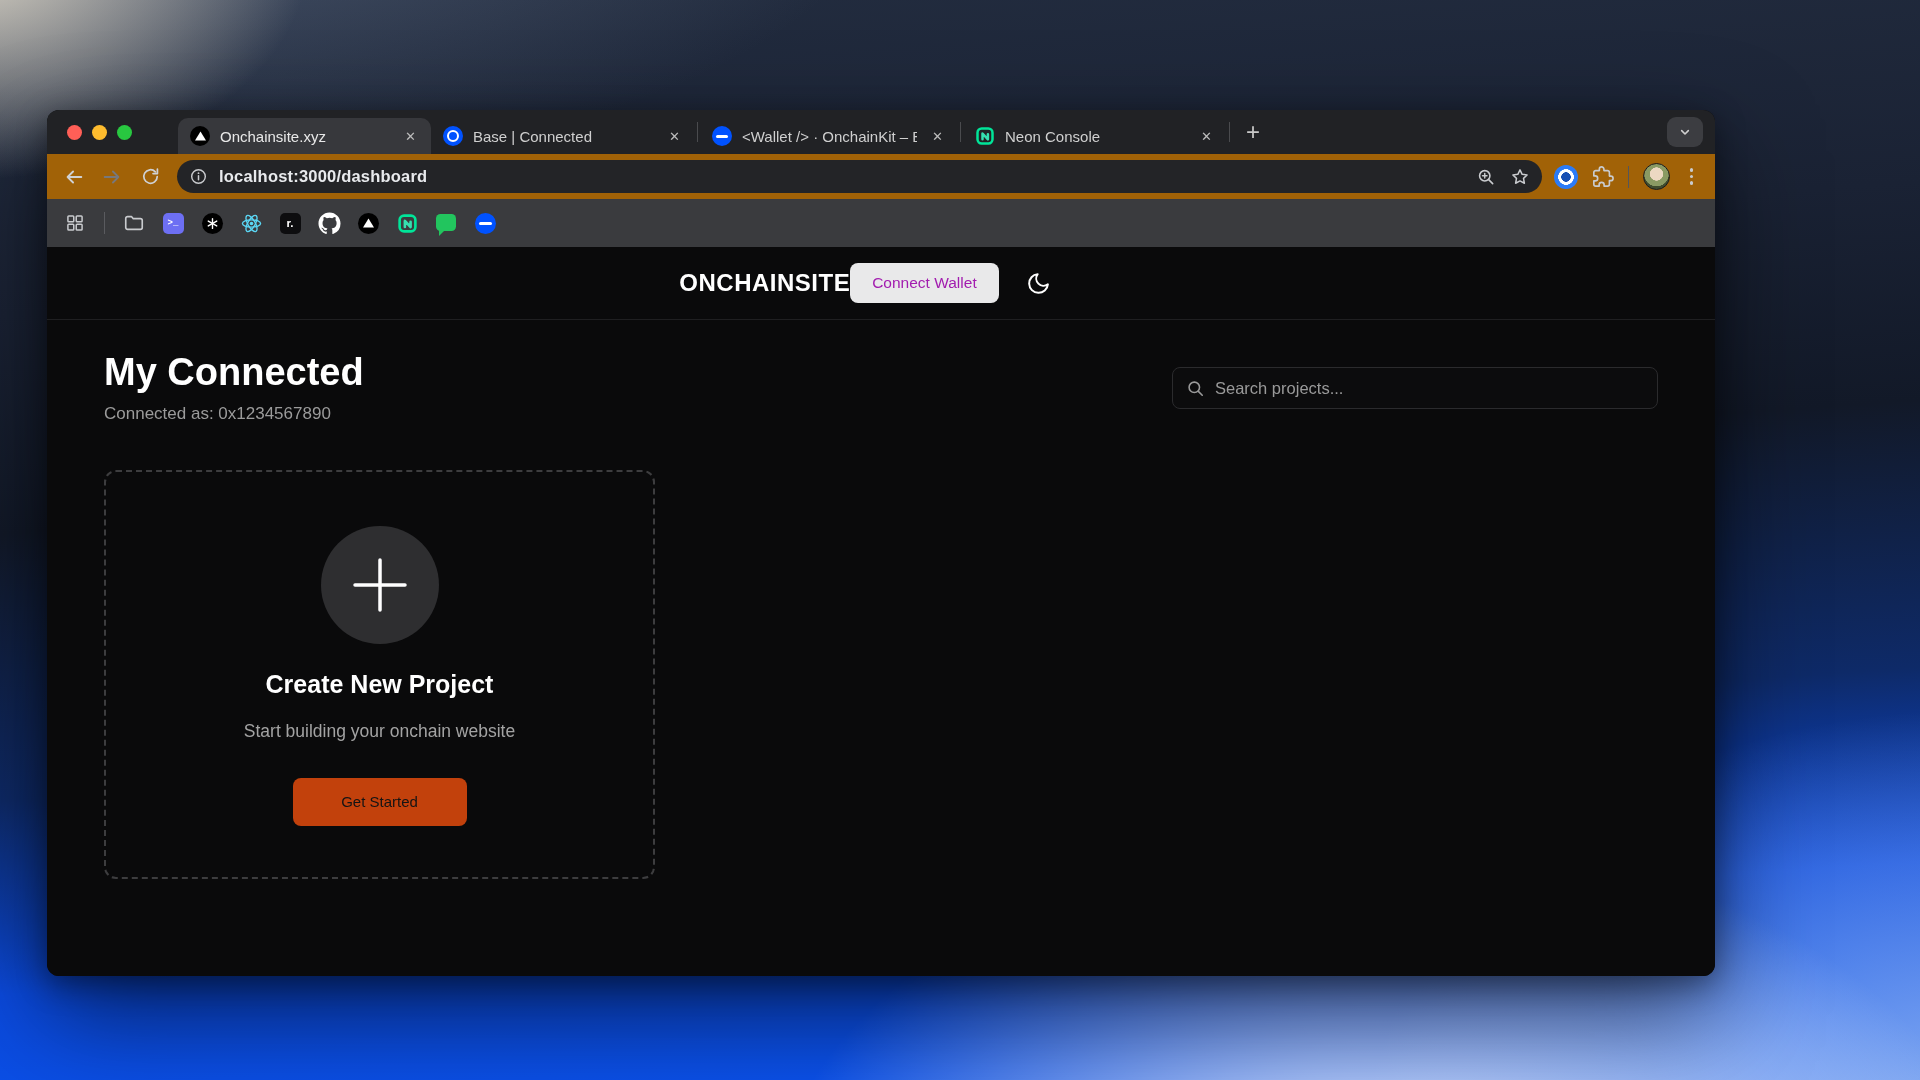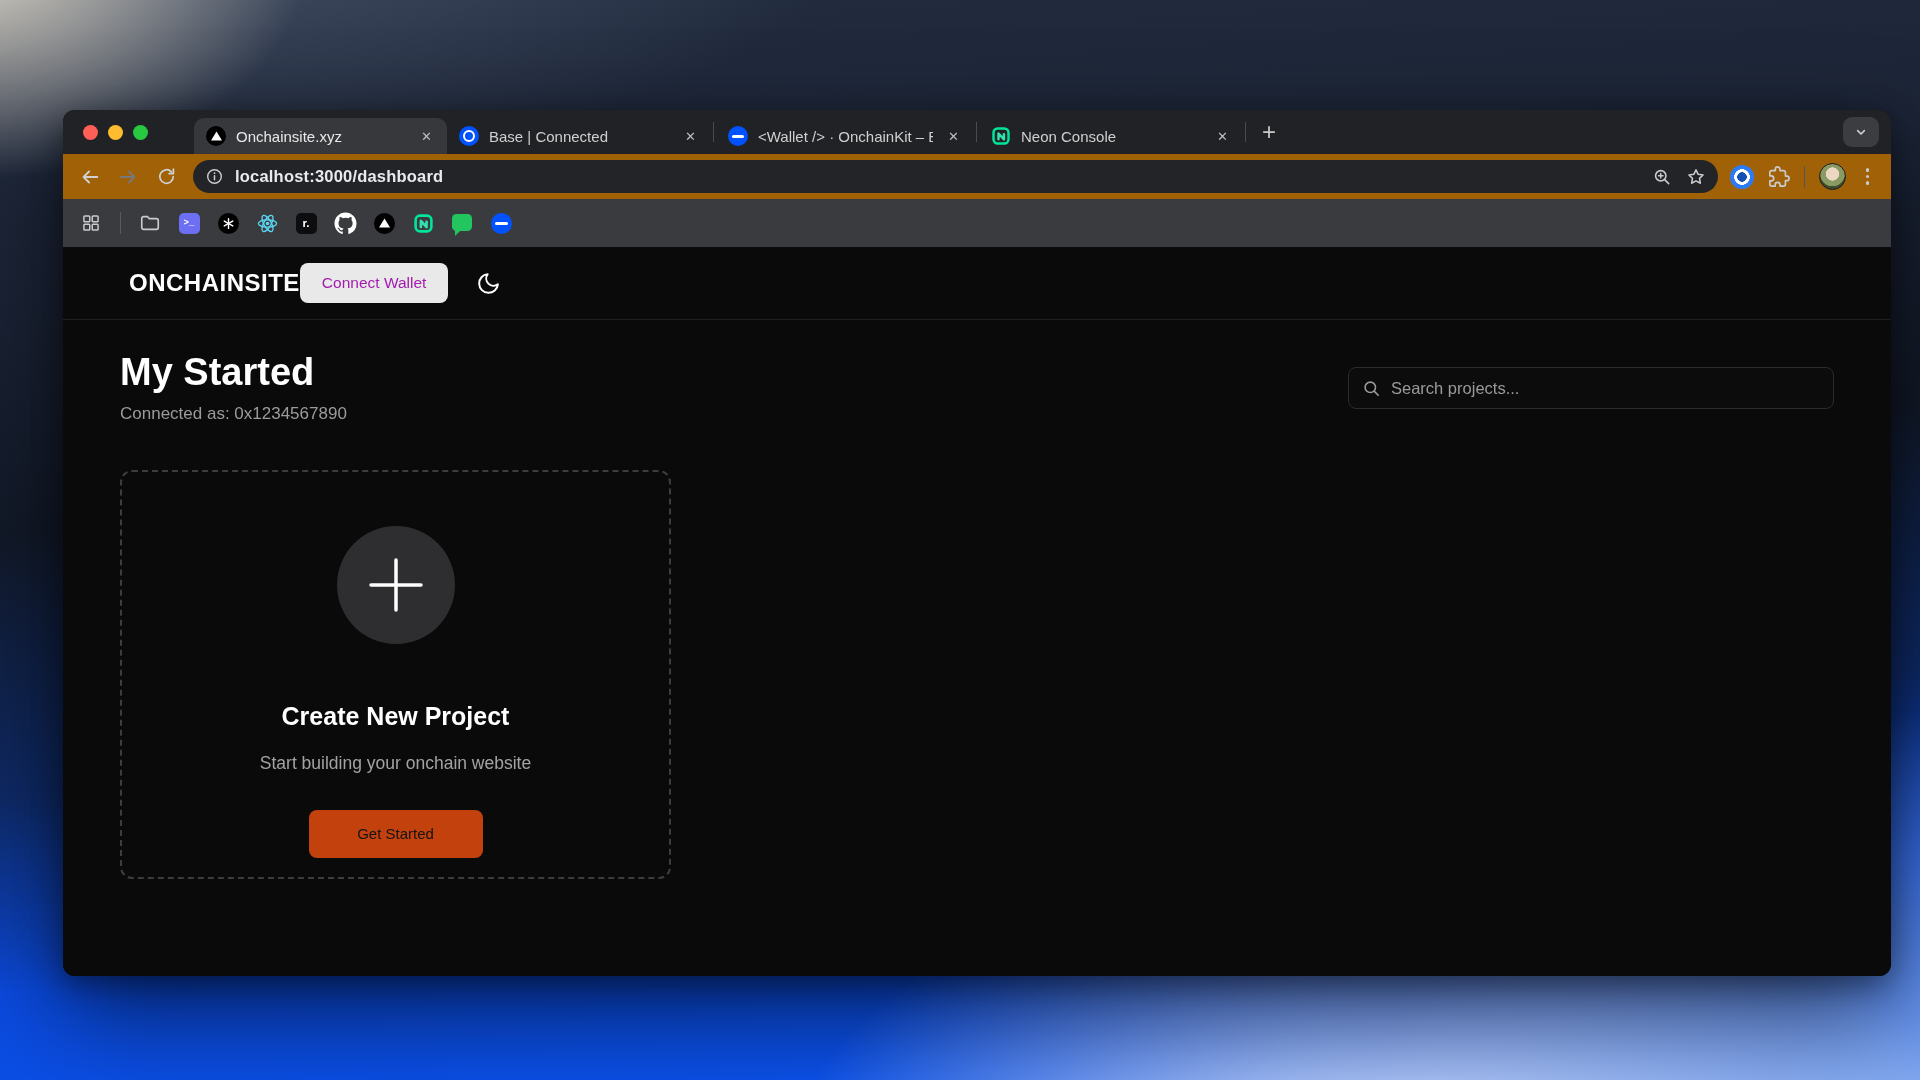--- a/index.html
+++ b/index.html
@@ -9,21 +9,21 @@
     background:
       radial-gradient(560px 360px at -2% -4%, rgba(230,222,205,0.95), rgba(230,222,205,0) 62%),
       radial-gradient(1300px 520px at 6% -12%, rgba(110,125,150,0.55), rgba(110,125,150,0) 60%),
       radial-gradient(1050px 640px at 72% 112%, rgba(255,255,255,0.97), rgba(255,255,255,0) 58%),
       radial-gradient(900px 640px at 103% 106%, rgba(160,190,240,0.9), rgba(160,190,240,0) 68%),
       linear-gradient(176deg, #232d40 0%, #1a2234 26%, #121928 44%, #0e2a68 66%, #0b4ade 82%, #0b55f2 100%);
   }
 
   
   .window {
-    position:absolute; left:63px; top:110px; width:1828px; height:866px;
+    position:absolute; left:47px; top:110px; width:1668px; height:866px;
     border-radius:12px; overflow:hidden; background:#0a0a0b;
     box-shadow:0 40px 100px rgba(0,0,0,0.55), 0 8px 30px rgba(0,0,0,0.4);
   }
 
   
   .tabstrip { height:44px; background:#212225; display:flex; align-items:center; position:relative; }
   .traffic { display:flex; gap:10px; padding:0 18px 0 20px; align-items:center; }
   .traffic span { width:15px; height:15px; border-radius:50%; display:block; }
   .t-close { background:#ff5f57; } .t-min { background:#febc2e; } .t-zoom { background:#28c840; }
   .tabs { display:flex; align-items:flex-end; height:100%; padding-left:28px; }
@@ -77,21 +77,21 @@
   .bm-rdot { background:#0d0d0f; color:#fff; font-size:11.5px; font-weight:700; }
   .bm-openai { background:#000; }
   .bm-vercel { background:#000; }
   .bm-chat { width:20px; height:17px; border-radius:4.5px; background:#22c55e; position:relative; margin-top:-2px; }
   .bm-chat::after { content:""; position:absolute; left:3px; bottom:-5px; border:4px solid transparent; border-top-color:#22c55e; border-left-color:#22c55e; }
   .bm-base { background:#0052ff; position:relative; }
   .bm-base::after { content:""; position:absolute; left:4px; right:4px; top:9px; height:3px; border-radius:2px; background:#fff; }
 
   
   .page { position:absolute; top:137px; left:0; right:0; bottom:0; background:#0a0a0b; }
-  .site-header { height:73px; display:flex; align-items:center; justify-content:flex-start;
+  .site-header { height:73px; display:flex; align-items:center; justify-content:center;
     padding:0 96px 0 66px; border-bottom:1px solid #1f1f21; }
   .brand { color:#fff; font-size:24px; font-weight:700; letter-spacing:0.5px; }
   .header-right { display:flex; align-items:center; gap:26px; }
   .connect-btn { background:#e9e9ea; color:#a21caf; font-size:15.5px; font-weight:500;
     border:none; border-radius:8px; padding:0 22px; height:40px; font-family:inherit; }
   .theme-toggle { width:28px; height:28px; display:flex; align-items:center; justify-content:center; }
 
   .main { padding:31px 57px 0 57px; }
   .main-top { display:flex; justify-content:space-between; align-items:flex-start; }
   .page-title { color:#fff; font-size:38px; font-weight:700; line-height:1.15; }
@@ -99,21 +99,21 @@
   .search-box { width:486px; height:42px; border:1px solid #2b2b2d; border-radius:8px;
     display:flex; align-items:center; padding:0 13px; gap:10px; margin-top:16px; background:#0c0c0d; }
   .search-box input { background:transparent; border:none; outline:none; color:#d6d6d6;
     font-size:16.5px; flex:1; font-family:inherit; }
   .search-box input::placeholder { color:#9a9a9a; }
 
   .create-card { width:551px; height:409px; margin-top:46px; border:2px dashed #3d3d3f; border-radius:12px;
     display:flex; flex-direction:column; align-items:center; padding-top:54px; }
   .plus-circle { width:118px; height:118px; border-radius:50%; background:#2e2e30;
     display:flex; align-items:center; justify-content:center; }
-  .card-title { color:#fff; font-size:25px; font-weight:700; margin-top:58px; }
+  .card-title { color:#fff; font-size:25px; font-weight:700; margin-top:26px; }
   .card-sub { color:#a3a3a3; font-size:17.5px; margin-top:22px; }
   .get-started { margin-top:36px; background:#c2410c; color:#141414; font-size:15px; font-weight:500;
     border:none; border-radius:8px; width:174px; height:48px; font-family:inherit; }
 
   svg { display:block; }
 </style>
 </head>
 <body>
 
 <div class="window">
@@ -313,21 +313,21 @@
           <svg width="25" height="25" viewBox="0 0 24 24">
             <path d="M21 12.79A9 9 0 1 1 11.21 3 7 7 0 0 0 21 12.79z" fill="none" stroke="#fff" stroke-width="1.9" stroke-linejoin="round"></path>
           </svg>
         </span>
       </span>
     </div>
 
     <div class="main">
       <div class="main-top">
         <div>
-          <div class="page-title">My Started</div>
+          <div class="page-title">My Connected</div>
           <div class="connected">Connected as: 0x1234567890</div>
         </div>
         <div class="search-box">
           <svg width="19" height="19" viewBox="0 0 24 24">
             <circle cx="10.5" cy="10.5" r="6.6" fill="none" stroke="#9a9a9a" stroke-width="2"></circle>
             <line x1="15.6" y1="15.6" x2="20.5" y2="20.5" stroke="#9a9a9a" stroke-width="2" stroke-linecap="round"></line>
           </svg>
           <input type="text" placeholder="Search projects..." style="">
         </div>
       </div>

